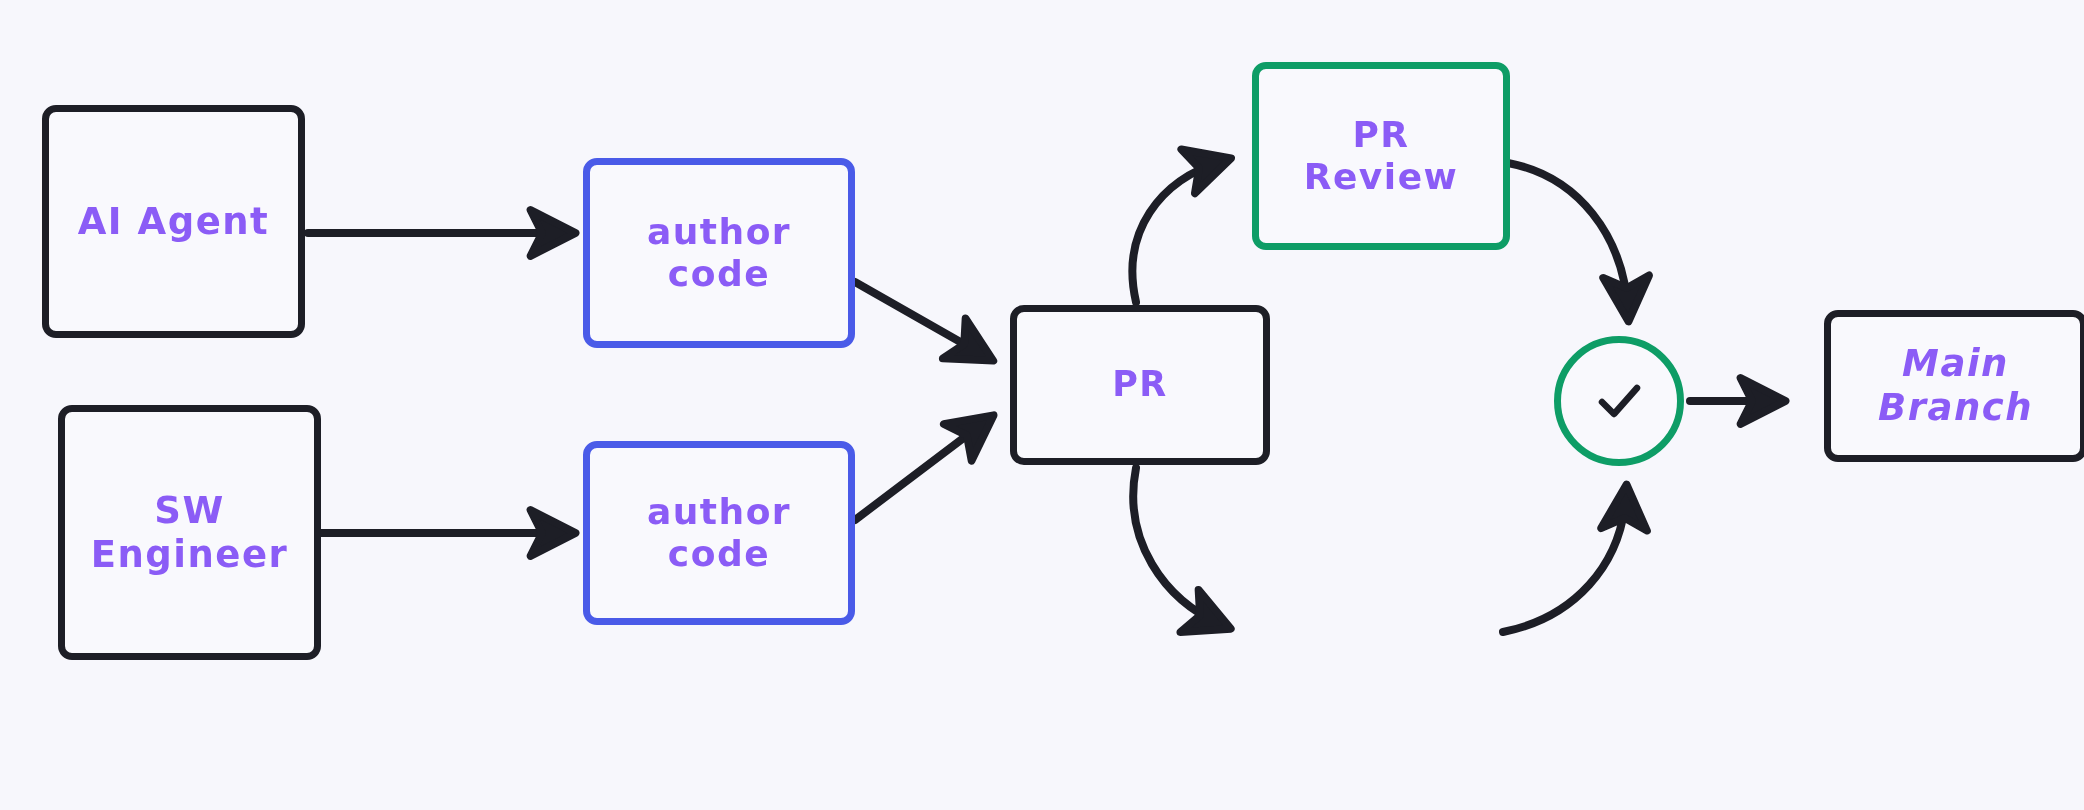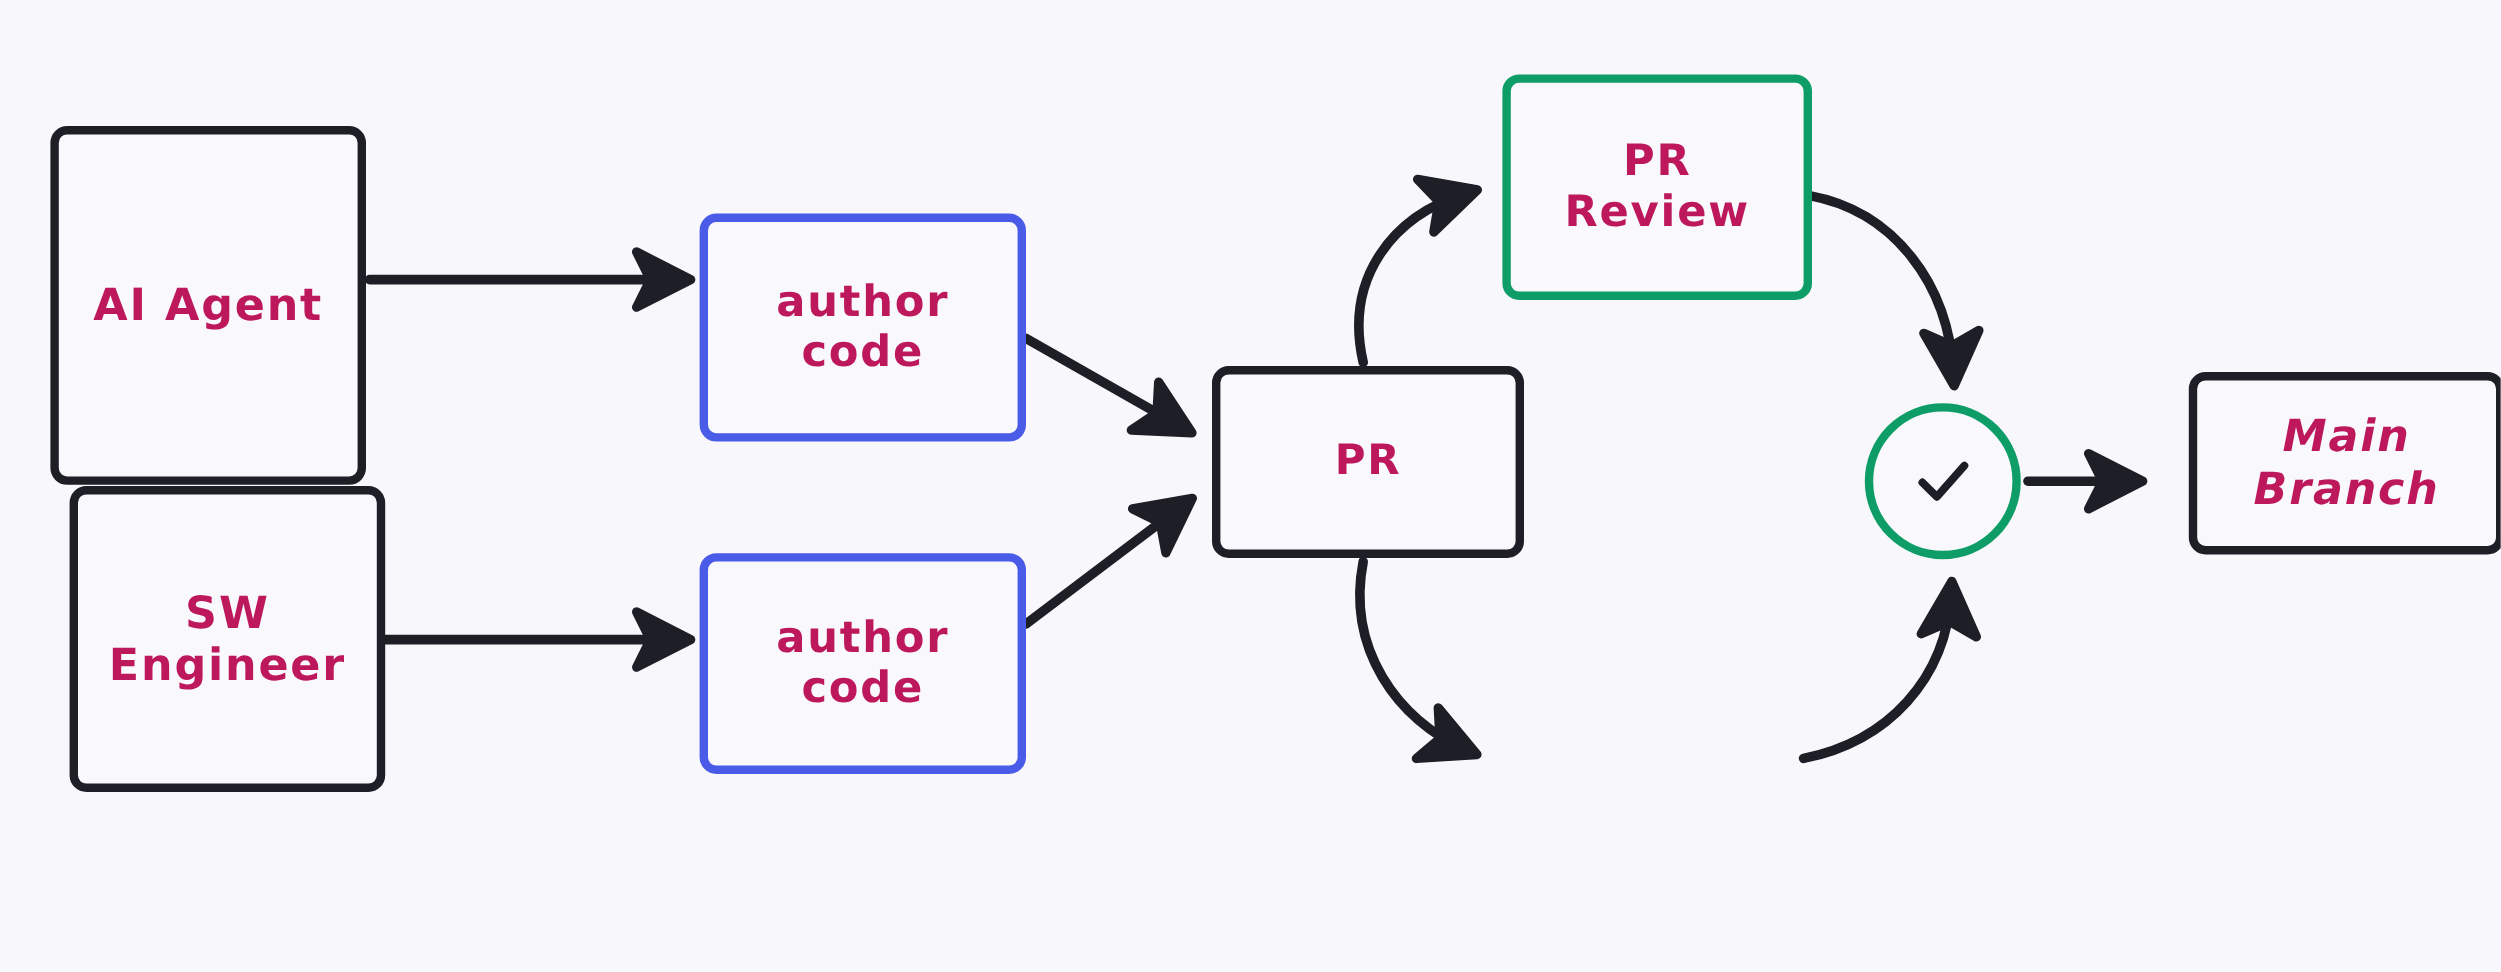--- a/index.html
+++ b/index.html
@@ -38,27 +38,27 @@
     border-radius: 14px;
     z-index: 3;
   }
   .node .label {
     display: block;
     line-height: 1.18;
     letter-spacing: 1.5px;
     white-space: pre-line;
     font-family: "DejaVu Sans", sans-serif;
     font-weight: 600;
-    color: #be185d;
+    color: #8b5cf6;
   }
   .node-dark { border-color: #1d1e26; border-width: 7px; }
-  .node-blue { border-color: #4a5be8; border-width: 7px; margin-top: 20px; }
+  .node-blue { border-color: #4a5be8; border-width: 7px; }
   .node-green { border-color: #0e9d66; border-width: 7px; }
 
-  #n-ai-agent      { left: 42px;   top: 105px; width: 263px; height: 299px; }
+  #n-ai-agent      { left: 42px;   top: 105px; width: 263px; height: 233px; }
   #n-sw-engineer   { left: 42px;   top: 405px; width: 263px; height: 255px; margin-left: 16px; }
   #n-author-code-1 { left: 583px;  top: 158px; width: 272px; height: 190px; }
   #n-author-code-2 { left: 583px;  top: 441px; width: 272px; height: 184px; }
   #n-pr            { left: 1010px; top: 305px; width: 260px; height: 160px; }
   #n-pr-review     { left: 1252px; top: 62px;  width: 258px; height: 188px; }
   #n-ci            { left: 1240px; top: 552px; width: 260px; height: 183px; }
   #n-main-branch   { left: 1824px; top: 310px; width: 263px; height: 152px; font-style: italic; }
 
   #n-ai-agent .label,
   #n-sw-engineer .label,

